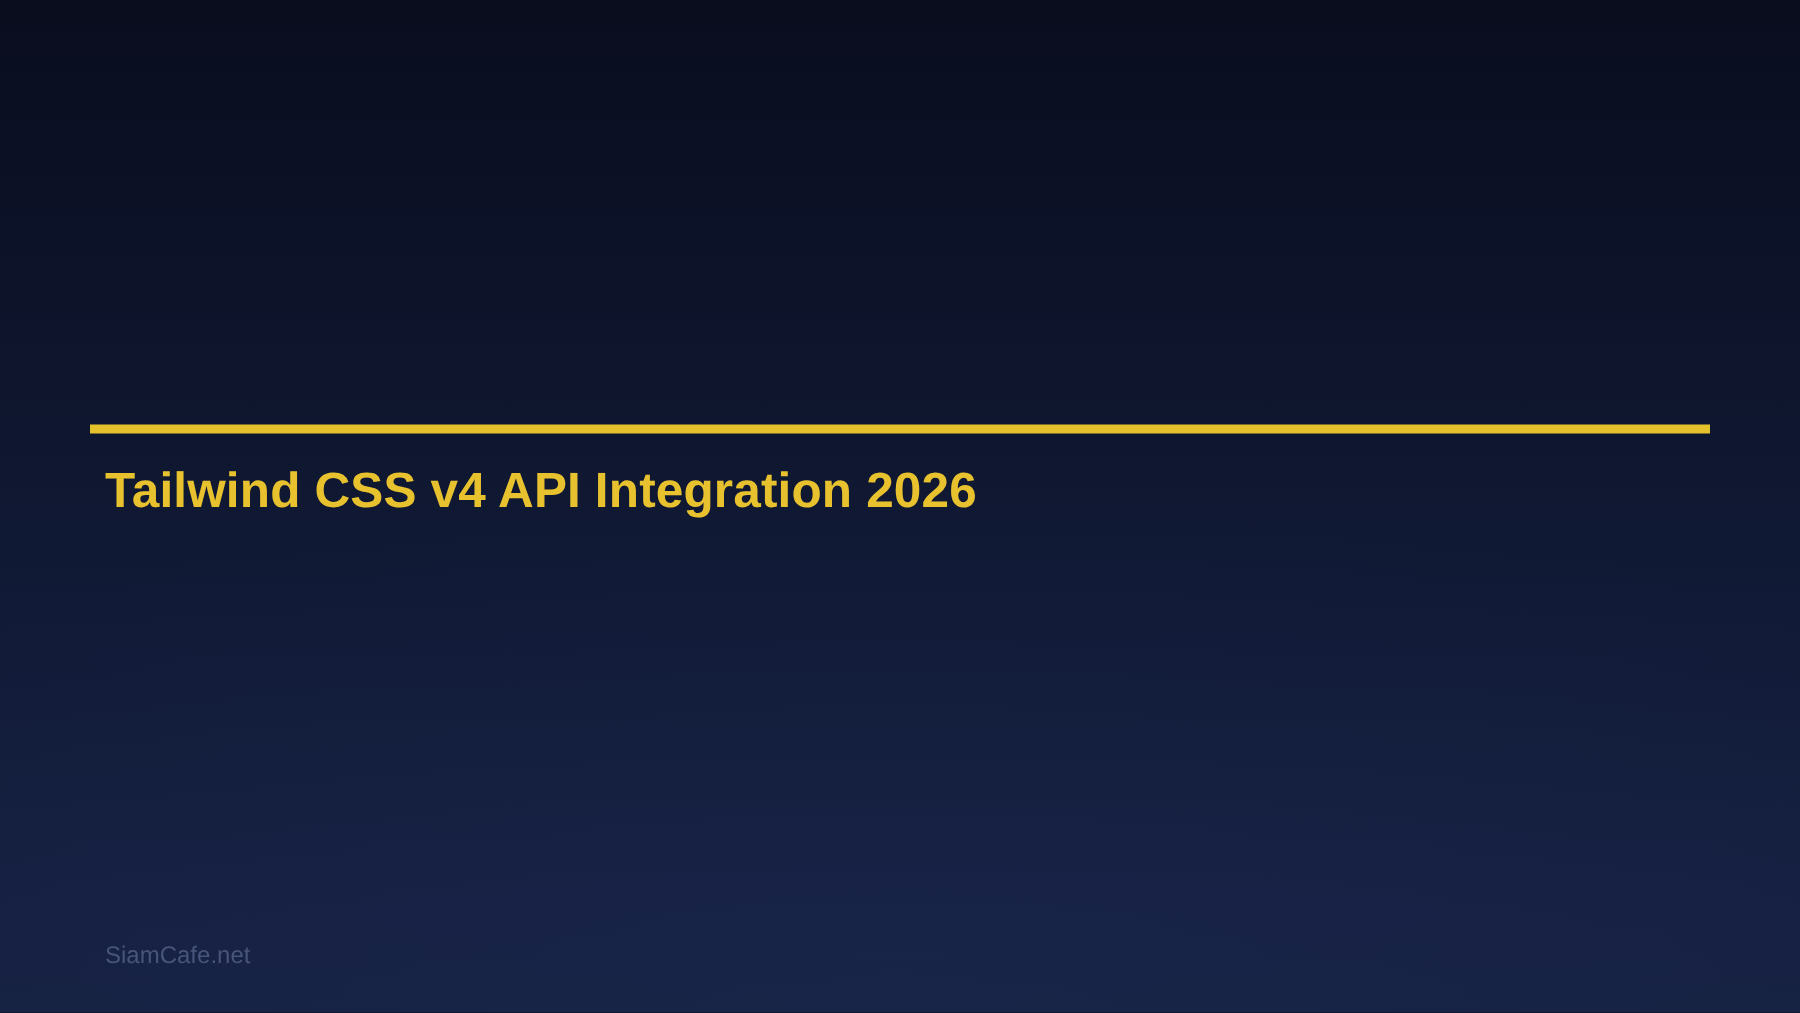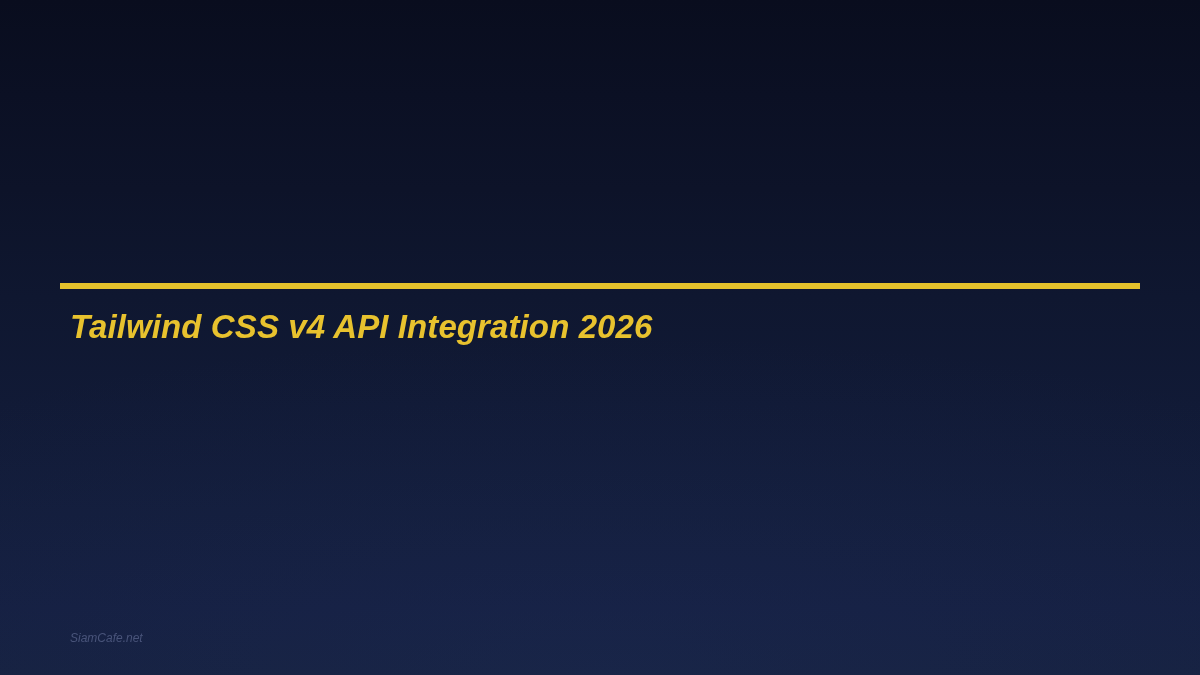--- a/index.html
+++ b/index.html
@@ -28,21 +28,20 @@
         #090d1e   0%,
         #0b1024  14%,
         #0d1329  28%,
         #0f1730  44%,
         #111a36  60%,
         #131d3b  76%,
         #151f40  90%,
         #16213f 100%
       );
     overflow: hidden;
-    font-style: italic;
   }
 
   
   .slide::after {
     content: "";
     position: absolute;
     inset: 0;
     pointer-events: none;
     background:
       radial-gradient(
@@ -85,21 +84,21 @@
   
   .slide-footer {
     position: absolute;
     left: 70px;
     top: 629px;
     z-index: 2;
   }
 
   .footer-text {
     margin: 0;
-    font-size: 12px;
+    font-size: 16px;
     line-height: 18px;
     font-weight: normal;
     color: #49547a;
     white-space: nowrap;
   }
 
   
   .content-area {
     position: absolute;
     left: 60px;

